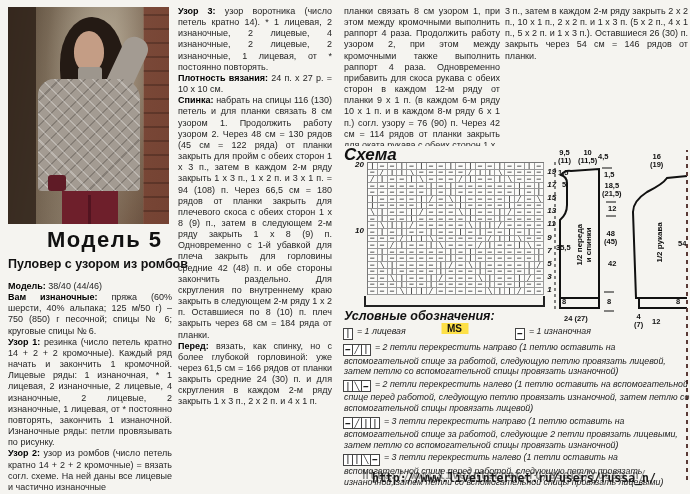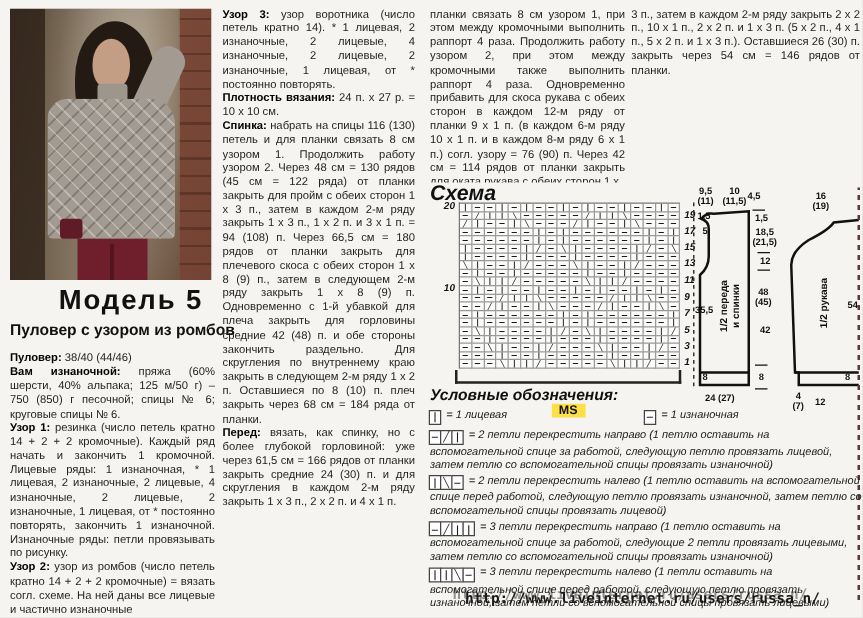--- a/index.html
+++ b/index.html
@@ -85,22 +85,22 @@
     <div class="ph-sweater"></div>
     <div class="ph-cuff"></div>
     <div class="ph-pants"></div>
     <div class="ph-pantgap"></div>
   </div>
 
   <div class="model-title">Модель 5</div>
   <div class="model-subtitle">Пуловер с узором из ромбов</div>
 
   <div class="col col1">
-    <p><b>Пуловер:</b> <span>38/40 (44/46)</span></p>
-    <p><b>Вам изнаночной:</b> <span>пряжа (60% шерсти, 40% альпака; 125 м/50 г) – 750 (850) г песочной; спицы № 6; круговые спицы № 6.</span></p>
+    <p><b>Модель:</b> <span>38/40 (44/46)</span></p>
+    <p><b>Вам изнаночные:</b> <span>пряжа (60% шерсти, 40% альпака; 125 м/50 г) – 750 (850) г песочной; спицы № 6; круговые спицы № 6.</span></p>
     <p><b>Узор 1:</b> <span>резинка (число петель кратно 14 + 2 + 2 кромочные). Каждый ряд начать и закончить 1 кромочной. Лицевые ряды: 1 изнаночная, * 1 лицевая, 2 изнаночные, 2 лицевые, 4 изнаночные, 2 лицевые, 2 изнаночные, 1 лицевая, от * постоянно повторять, закончить 1 изнаночной. Изнаночные ряды: петли провязывать по рисунку.</span></p>
     <p><b>Узор 2:</b> <span>узор из ромбов (число петель кратно 14 + 2 + 2 кромочные) = вязать согл. схеме. На ней даны все лицевые и частично изнаночные</span></p>
   </div>
 
   <div class="col col2">
     <p><b>Узор 3:</b> <span>узор воротника (число петель кратно 14). * 1 лицевая, 2 изнаночные, 2 лицевые, 4 изнаночные, 2 лицевые, 2 изнаночные, 1 лицевая, от * постоянно повторять.</span></p>
     <p><b>Плотность вязания:</b> <span>24 п. х 27 р. = 10 х 10 см.</span></p>
     <p><b>Спинка:</b> <span>набрать на спицы 116 (130) петель и для планки связать 8 см узором 1. Продолжить работу узором 2. Через 48 см = 130 рядов (45 см = 122 ряда) от планки закрыть для пройм с обеих сторон 1 х 3 п., затем в каждом 2-м ряду закрыть 1 х 3 п., 1 х 2 п. и 3 х 1 п. = 94 (108) п. Через 66,5 см = 180 рядов от планки закрыть для плечевого скоса с обеих сторон 1 х 8 (9) п., затем в следующем 2-м ряду закрыть 1 х 8 (9) п. Одновременно с 1-й убавкой для плеча закрыть для горловины средние 42 (48) п. и обе стороны закончить раздельно. Для скругления по внутреннему краю закрыть в следующем 2-м ряду 1 х 2 п. Оставшиеся по 8 (10) п. плеч закрыть через 68 см = 184 ряда от планки.</span></p>
     <p><b>Перед:</b> <span>вязать, как спинку, но с более глубокой горловиной: уже через 61,5 см = 166 рядов от планки закрыть средние 24 (30) п. и для скругления в каждом 2-м ряду закрыть 1 х 3 п., 2 х 2 п. и 4 х 1 п.</span></p>
 

